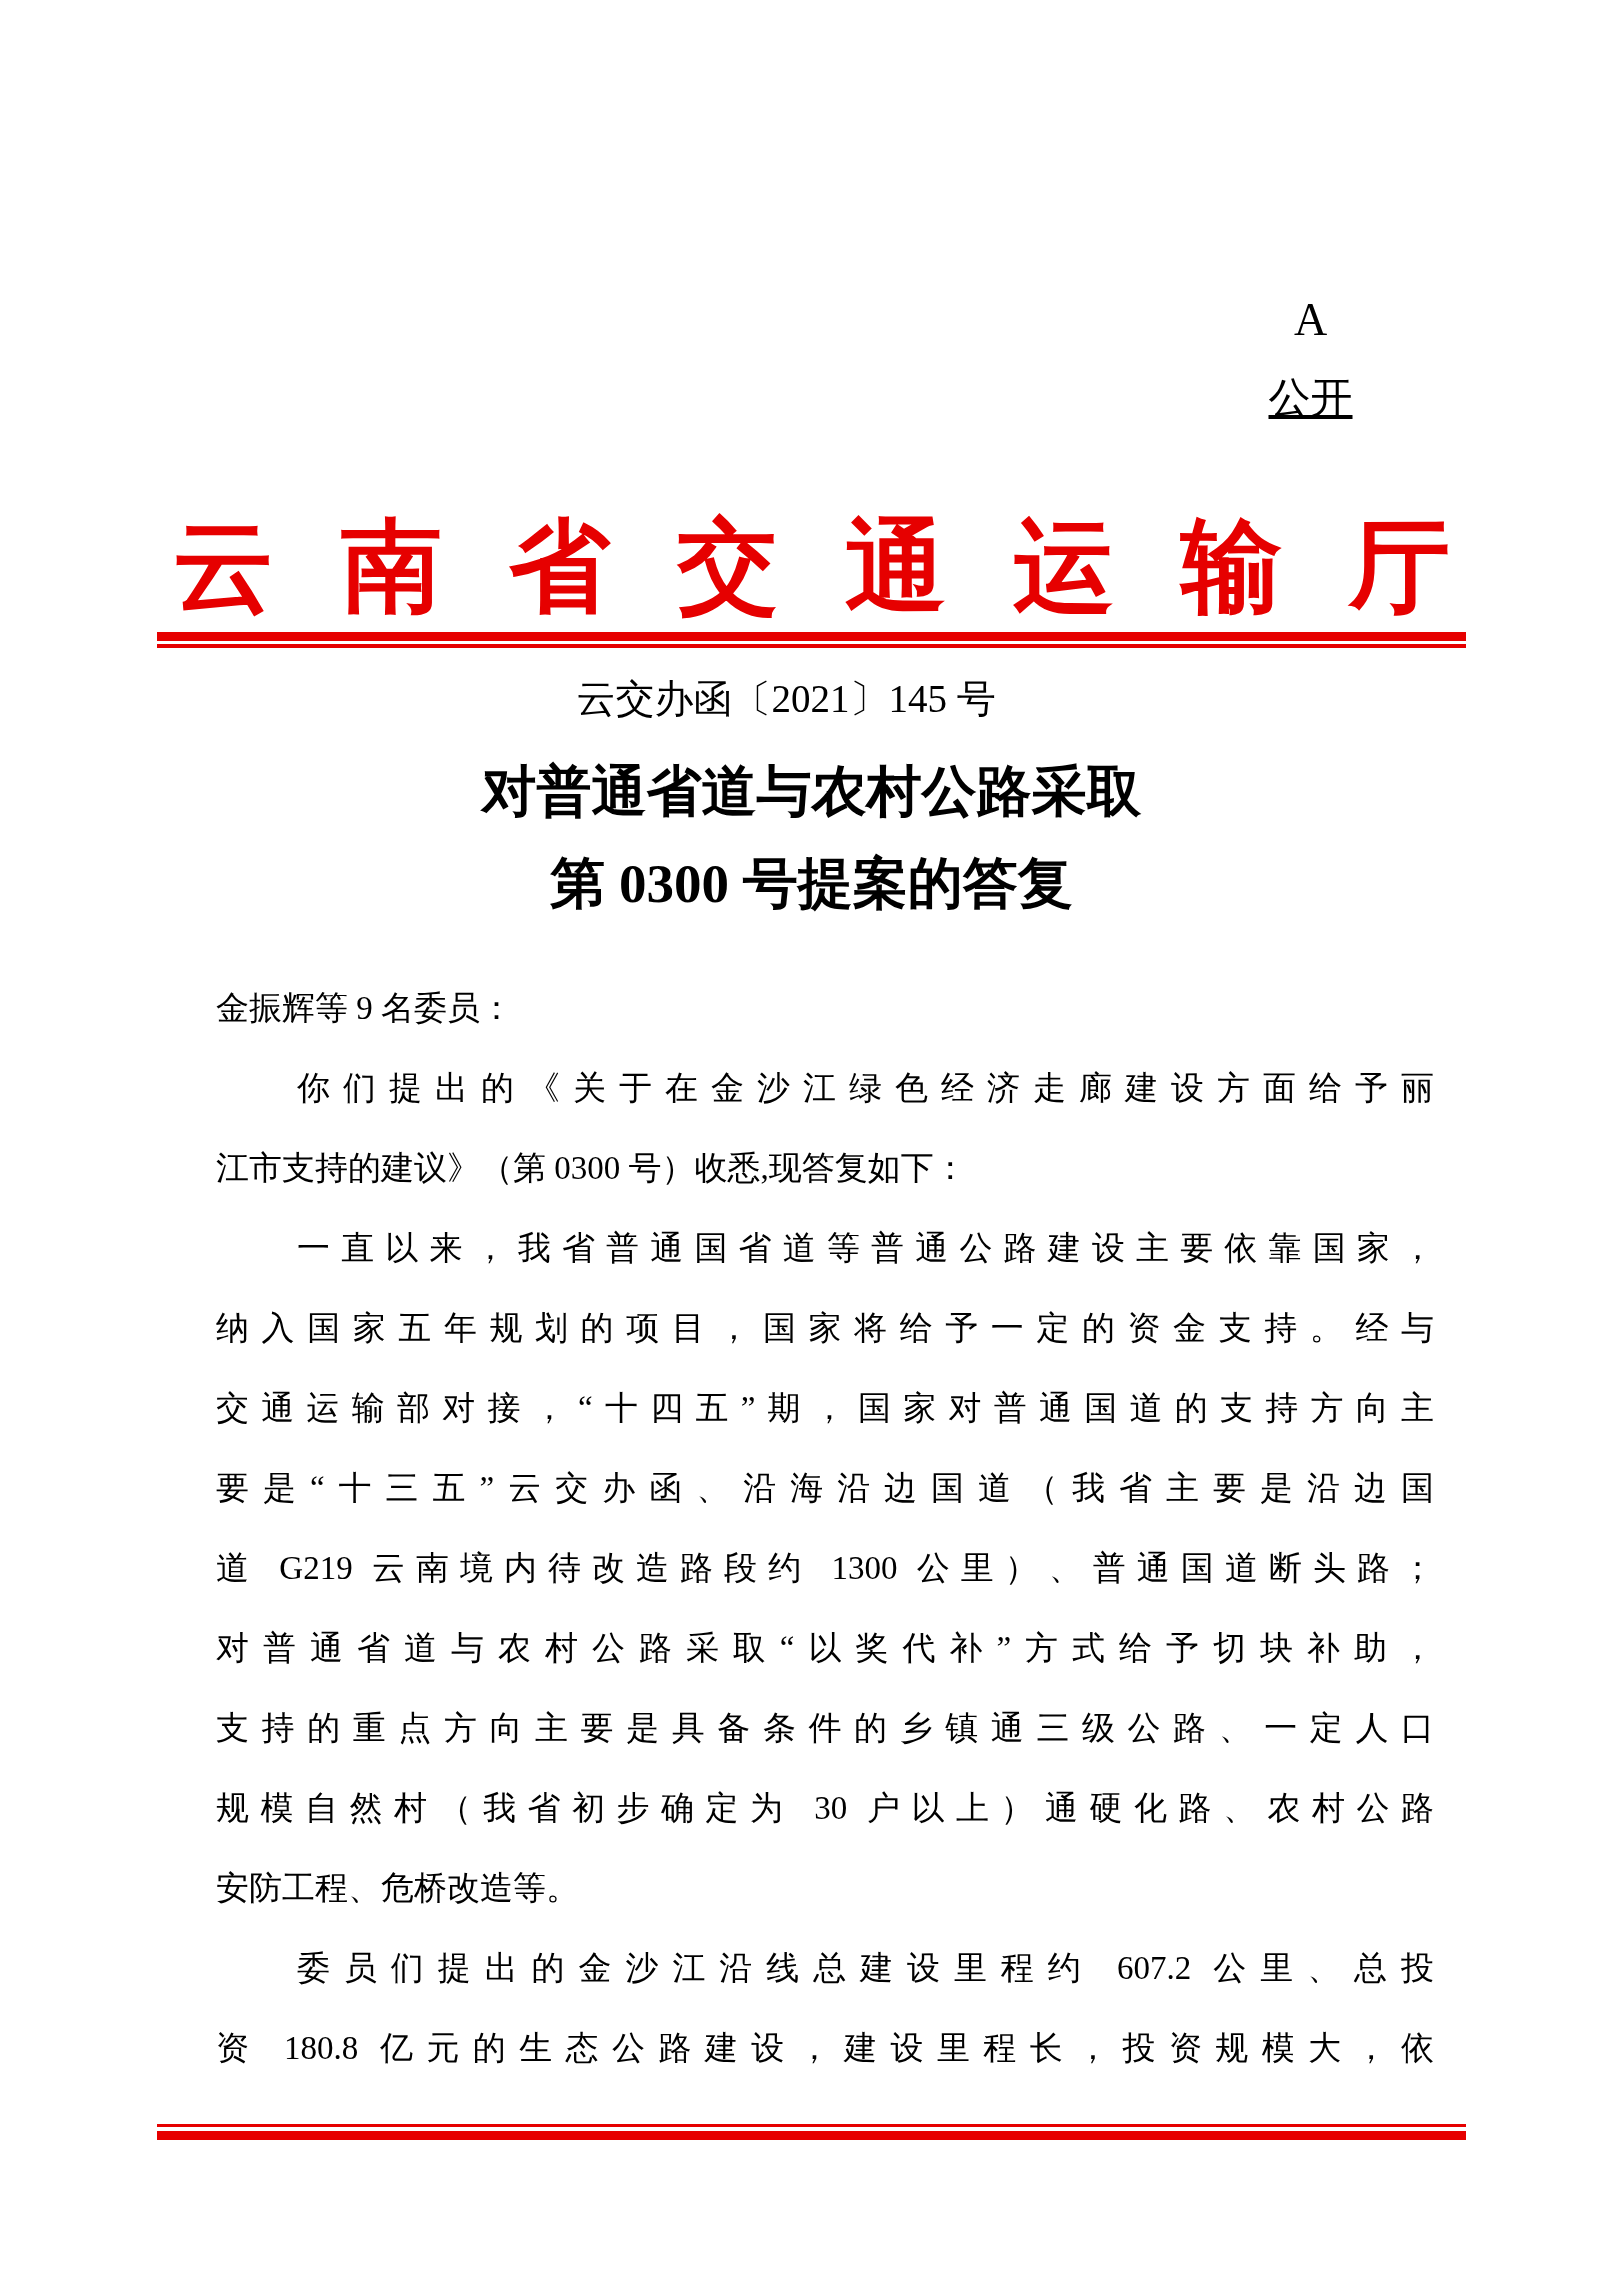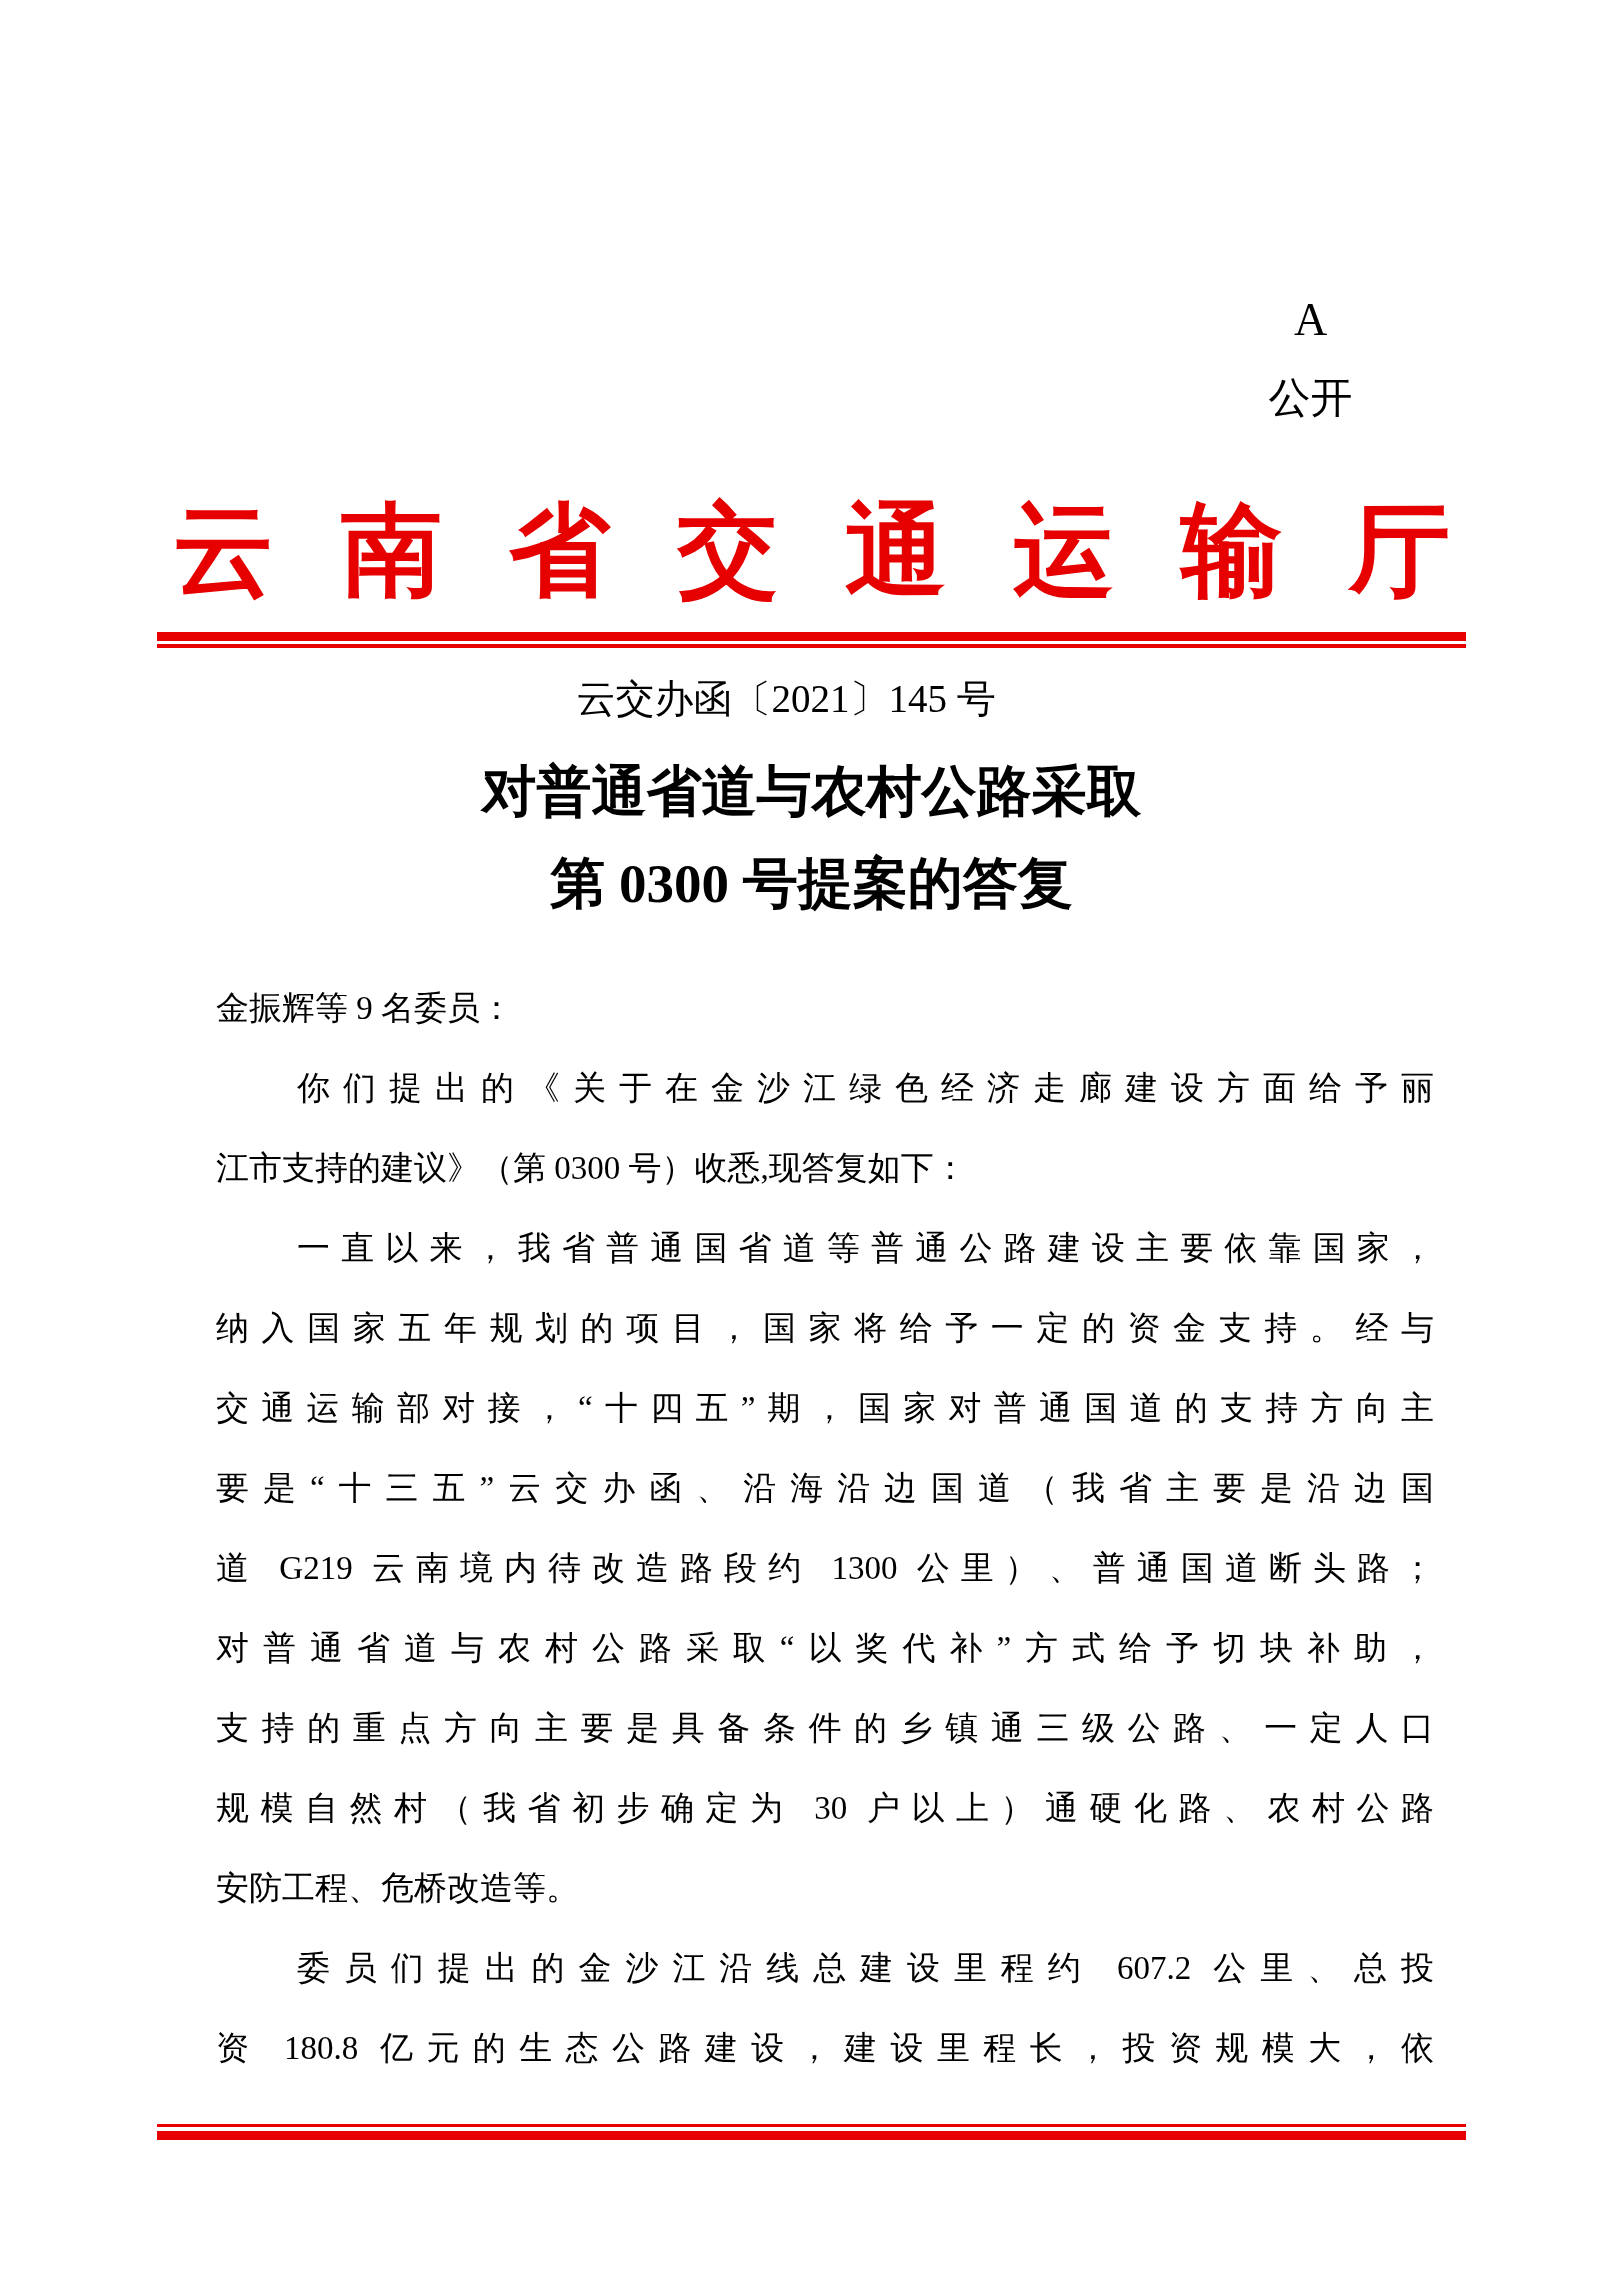--- a/index.html
+++ b/index.html
@@ -23,25 +23,26 @@
   }
   .doc-class {
     font-size: 46px;
     line-height: 47px;
     font-family: "Liberation Serif", serif;
   }
   .doc-public {
     font-size: 42px;
     line-height: 43px;
     margin-top: 34px;
+    text-decoration: underline;
   }
   
   .agency {
     position: absolute;
-    top: 486px;
+    top: 502px;
     left: 0;
     width: 100%;
     text-align: center;
     white-space: nowrap;
     color: var(--accent, #e60000);
     font-weight: bold;
     font-size: 101px;
     line-height: 131px;
     letter-spacing: 67px;
     text-indent: 67px;

